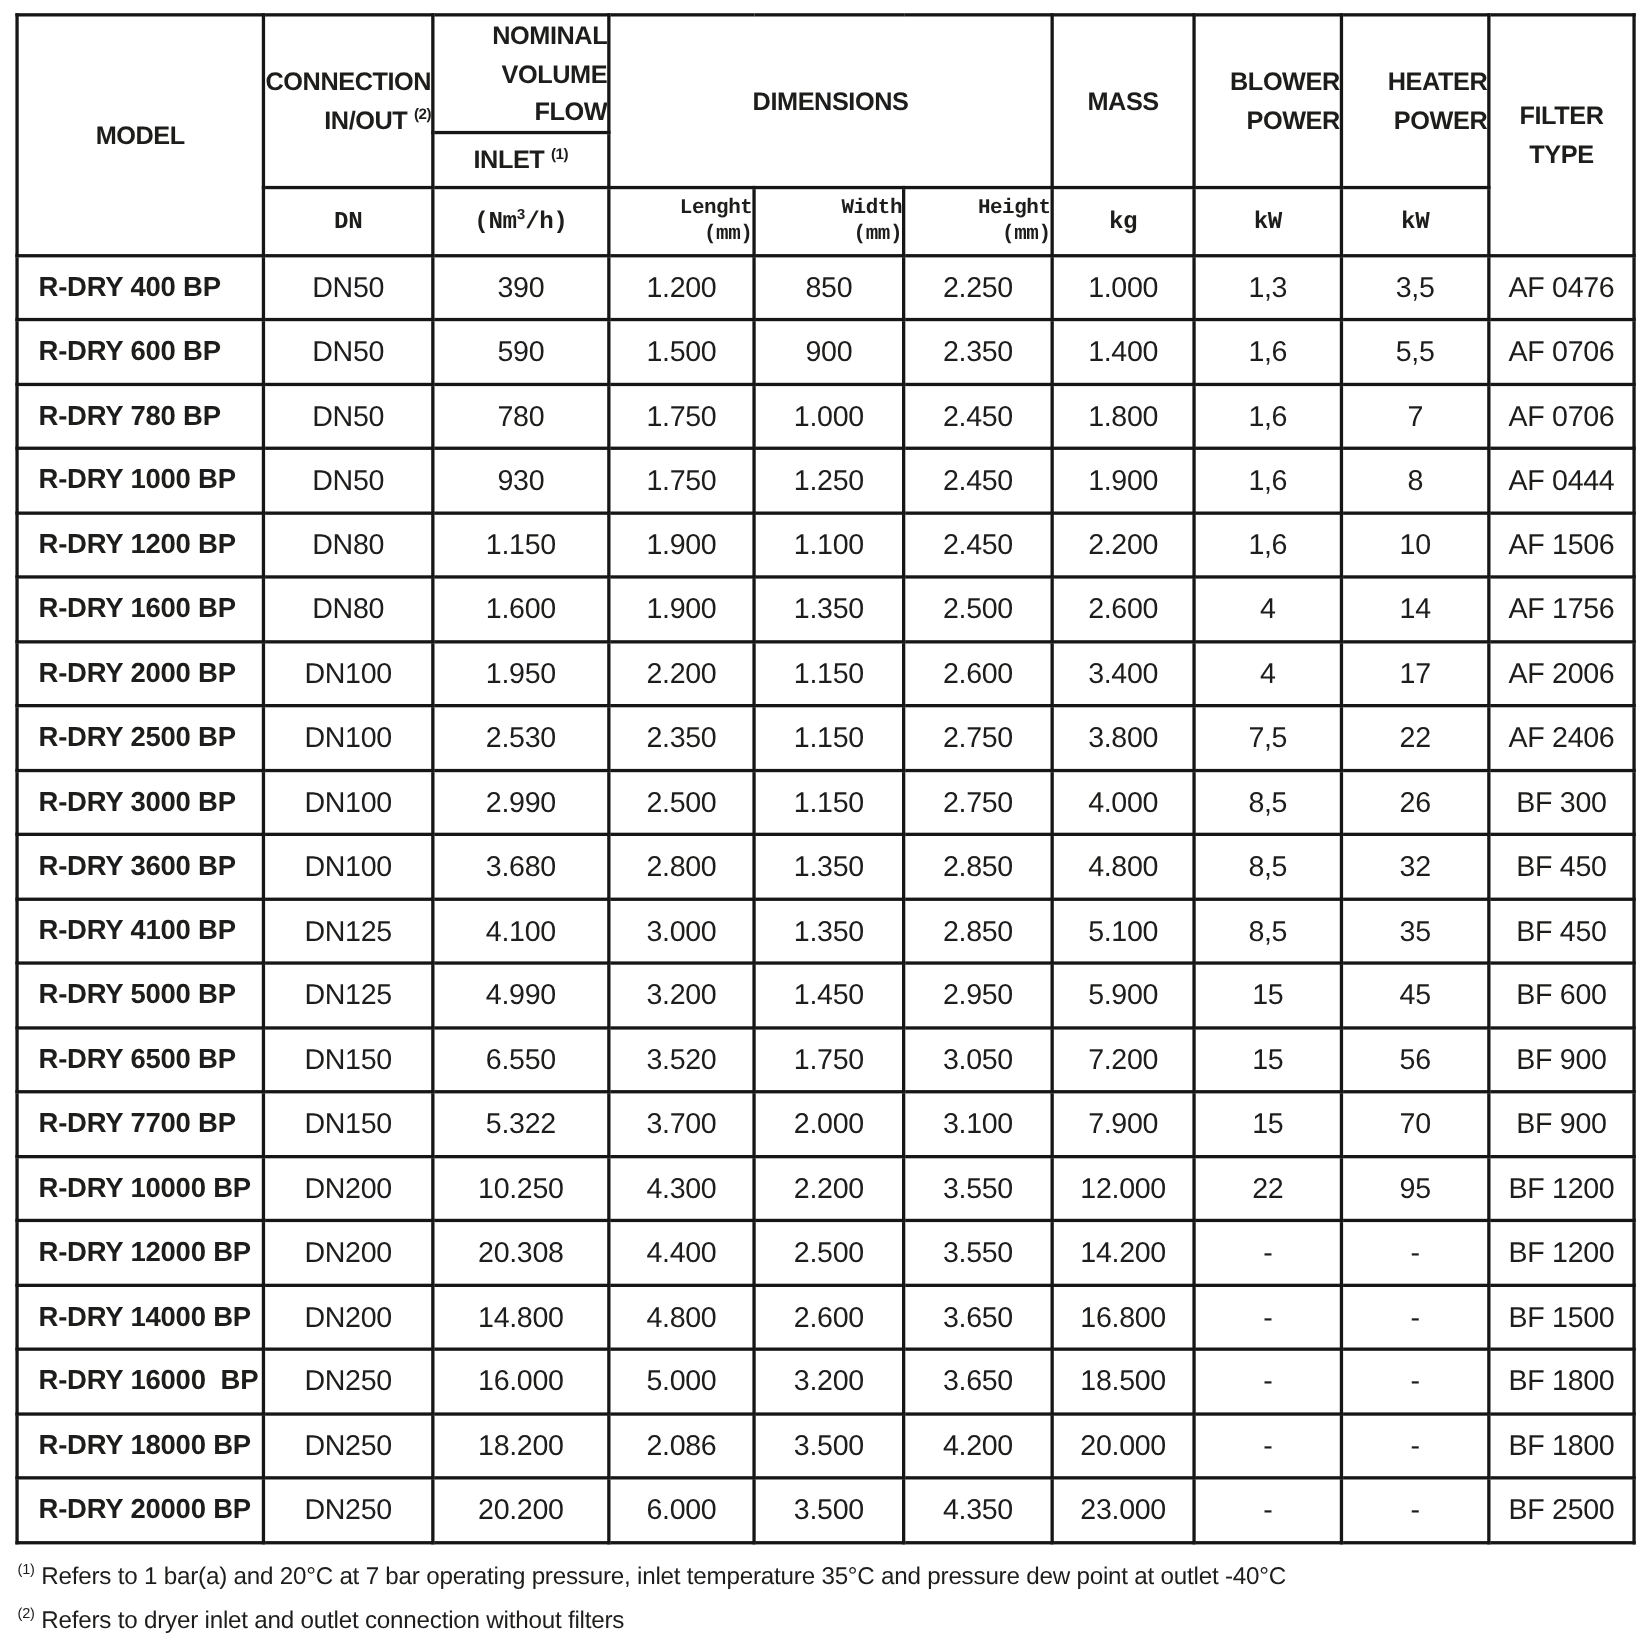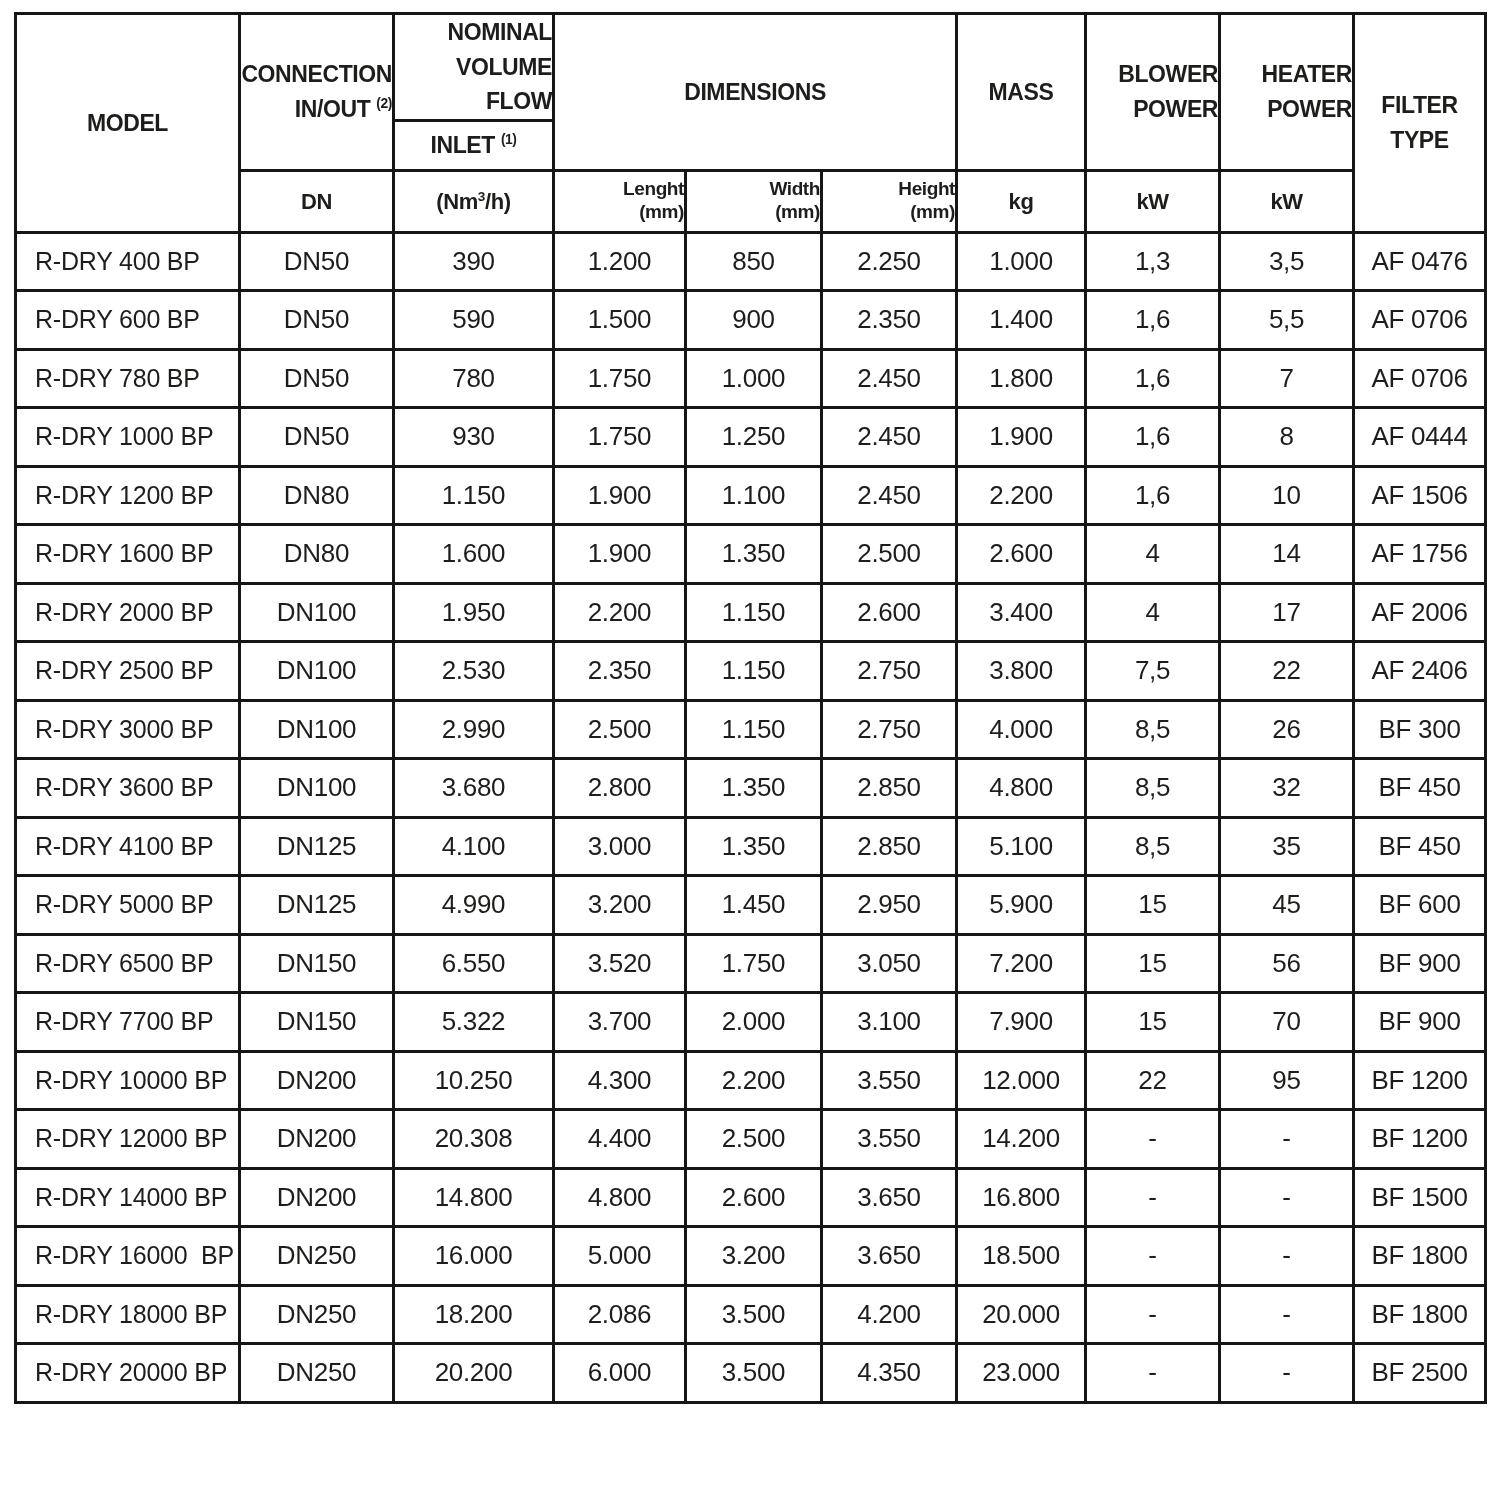--- a/index.html
+++ b/index.html
@@ -32,20 +32,21 @@
     font-weight: bold;
     font-size: 23px;
     letter-spacing: -0.4px;
     line-height: 1.5;
   }
   tr.hrow-1 { height: 88px; }
   tr.hrow-2 { height: 50px; }
   tr.hrow-3 { height: 62px; }
   tr.hrow-3 th {
     font-size: 22px;
+    font-family: Liberation Mono, monospace;
   }
   .dim-sub {
     font-size: 19px !important;
     line-height: 1.2;
   }
   .hline { display: block; text-align: right; }
   sup.fn {
     font-size: 60%;
     vertical-align: super;
     line-height: 0;
@@ -56,21 +57,21 @@
     line-height: 0;
   }
   tbody td {
     height: 55.5px;
     font-size: 26px;
     letter-spacing: -0.3px;
   }
   tbody td.model-cell {
     text-align: left;
     padding-left: 18px;
-    font-weight: normal;
+    font-weight: bold;
     font-size: 25px;
     white-space: pre;
     letter-spacing: -0.2px;
   }
   .footnotes {
     margin-top: 16px;
     padding-left: 2px;
   }
   .footnote {
     margin: 0 0 14px 0;
@@ -385,14 +386,18 @@
           <td>3.500</td>
           <td>4.350</td>
           <td>23.000</td>
           <td>-</td>
           <td>-</td>
           <td>BF 2500</td>
         </tr>
       </tbody>
   </table>
 
+  <div class="footnotes">
+    <p class="footnote"><sup class="fn">(1)</sup><span>Refers to 1 bar(a) and 20°C at 7 bar operating pressure, inlet temperature 35°C and pressure dew point at outlet -40°C</span></p>
+    <p class="footnote"><sup class="fn">(2)</sup><span>Refers to dryer inlet and outlet connection without filters</span></p>
+  </div>
 
 </div>
 
 </body></html>

